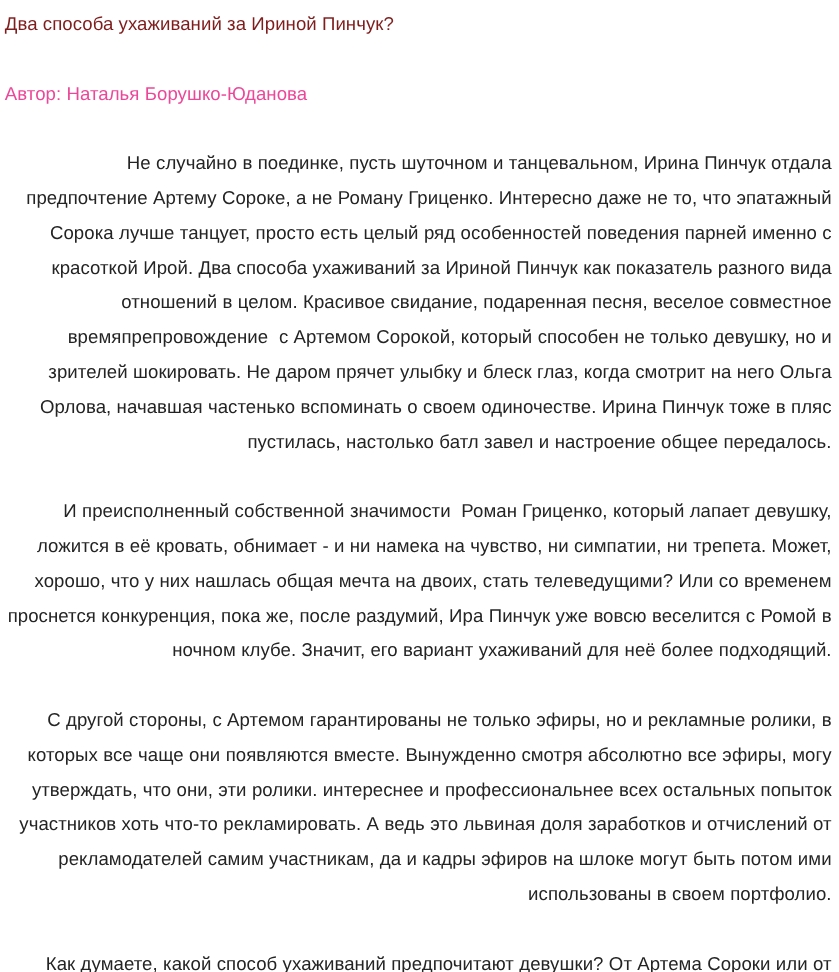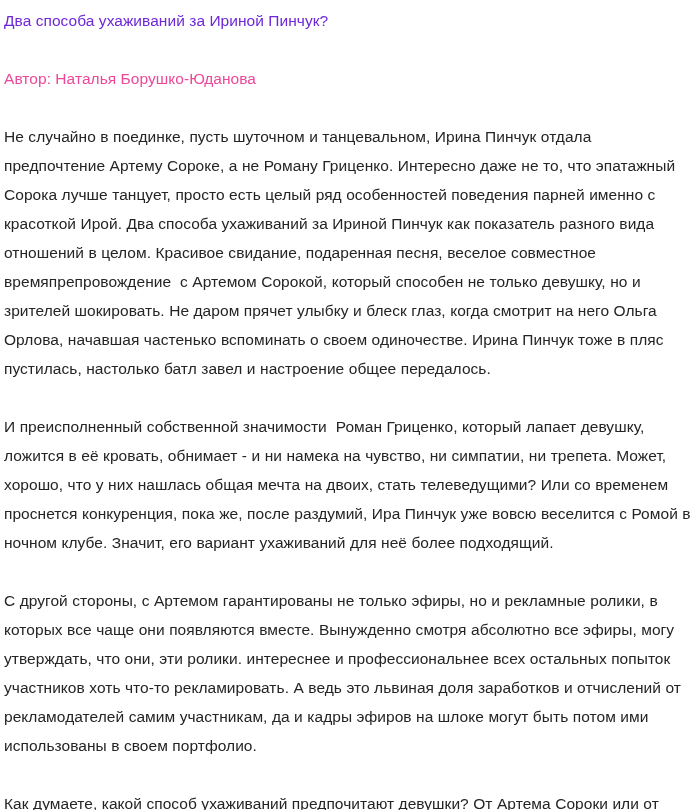--- a/index.html
+++ b/index.html
@@ -19,38 +19,38 @@
   .article {
     width: 699px;
     padding: 6px 6px 0 4px;
     box-sizing: border-box;
   }
   .headline {
     font-size: 15.5px;
     line-height: 29px;
     font-weight: 400;
     margin: 0;
-    color: #6d28d9;
+    color: #7f1d1d;
     letter-spacing: 0.05px;
   }
   .byline {
     font-size: 15.5px;
     line-height: 29px;
     margin: 0;
     padding-top: 29px;
     color: #ec4899;
     letter-spacing: 0.05px;
   }
   .para {
     font-size: 15.5px;
     line-height: 29px;
     margin: 0;
     padding-top: 29px;
     color: #242424;
-    text-align: left;
+    text-align: right;
     letter-spacing: 0.05px;
     white-space: pre-wrap;
     word-spacing: 0.1px;
   }
 </style>
 </head>
 <body>
 
 <article class="article">
 

